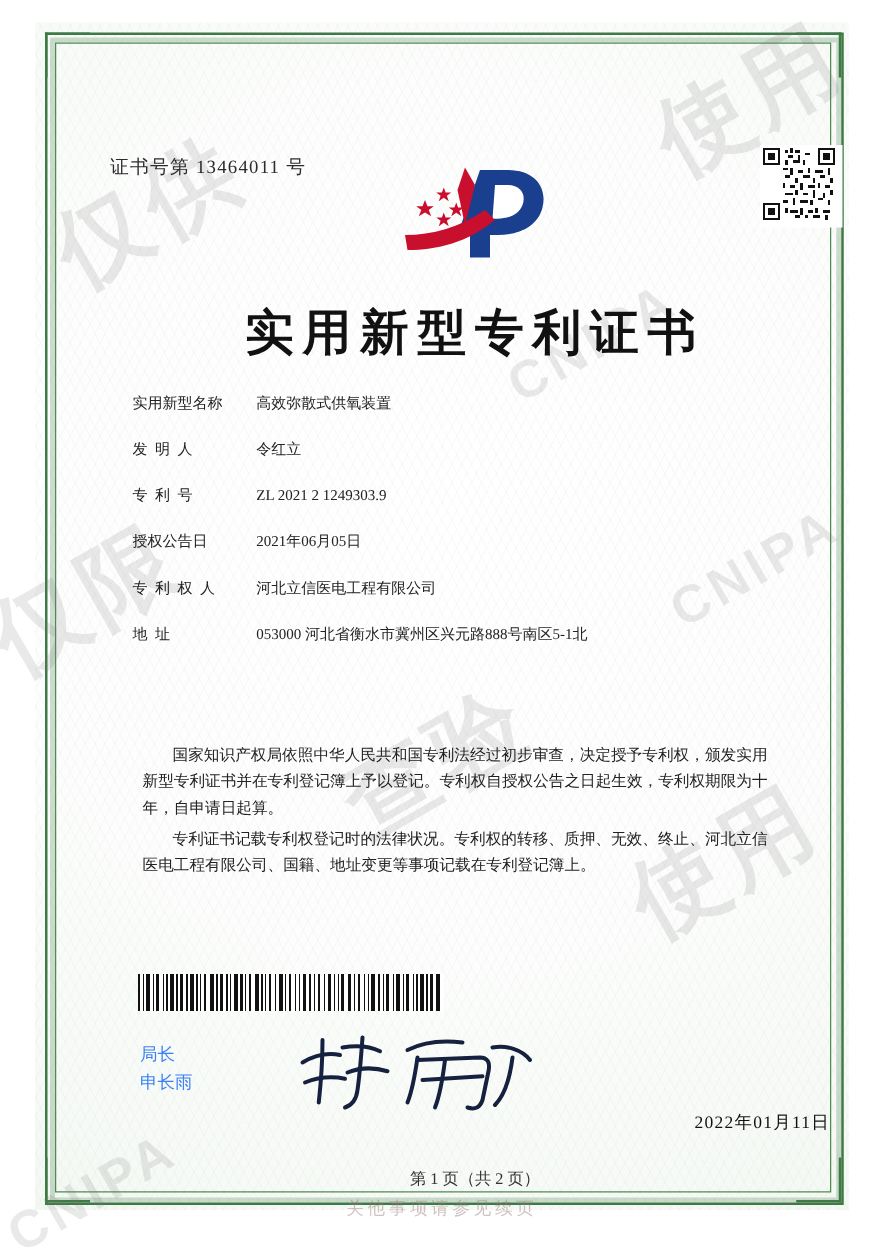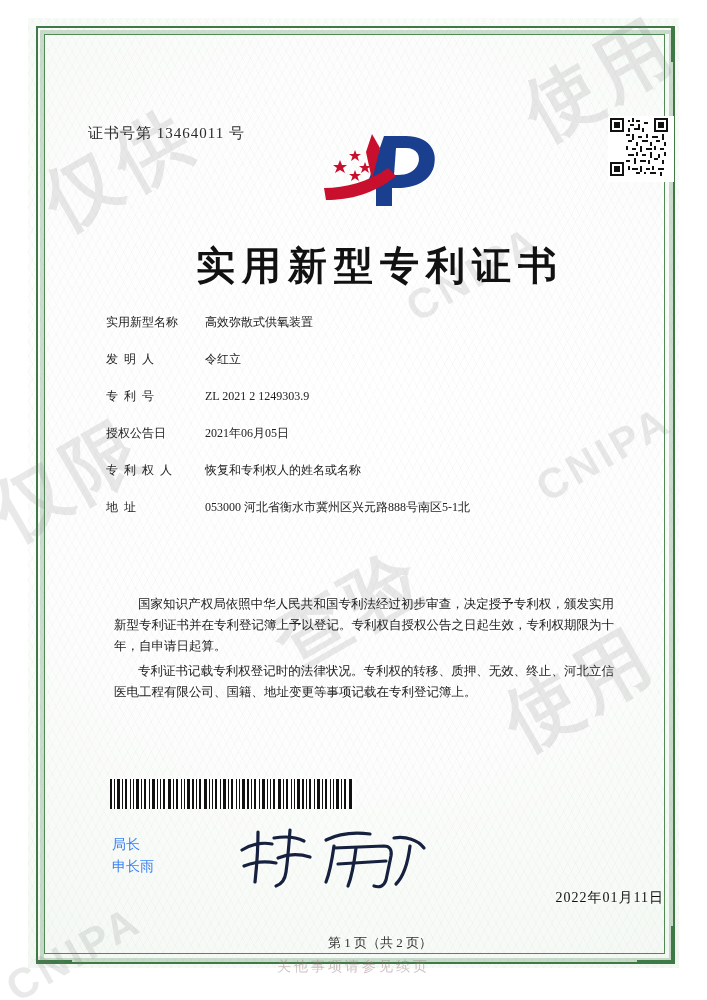--- a/index.html
+++ b/index.html
@@ -304,21 +304,21 @@
       <span class="fval">ZL 2021 2 1249303.9</span>
     </div>
 
     <div class="frow">
       <span class="flabel">授权公告日</span>
       <span class="fval">2021年06月05日</span>
     </div>
 
     <div class="frow">
       <span class="flabel sp">专利权人</span>
-      <span class="fval">恢复和专利权人的姓名或名称</span>
+      <span class="fval">河北立信医电工程有限公司</span>
     </div>
 
     <div class="frow">
       <span class="flabel sp">地址</span>
       <span class="fval">053000 河北省衡水市冀州区兴元路888号南区5-1北</span>
     </div>
 
 
   </div>
 

